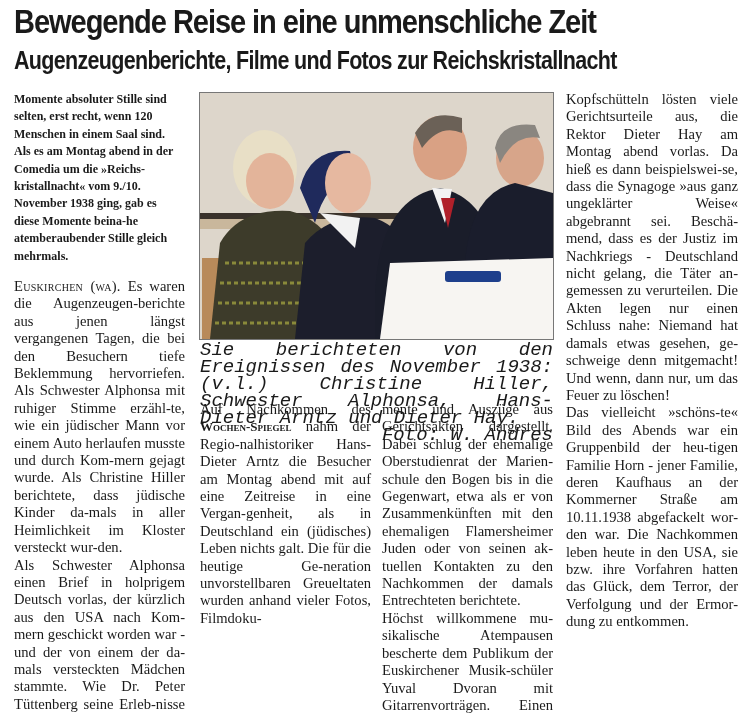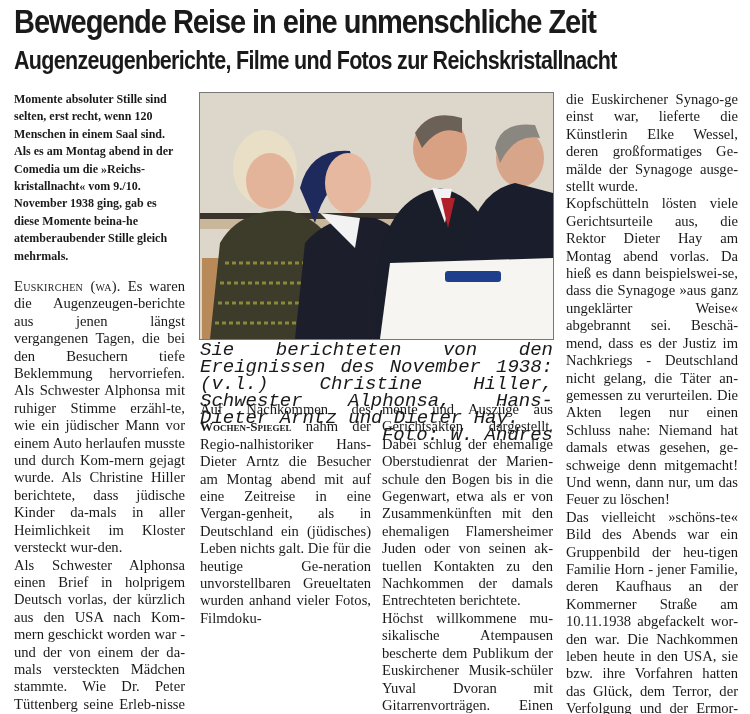--- a/index.html
+++ b/index.html
@@ -73,17 +73,16 @@
 <div class="col c2">
   <p><span>Auf Nachkommen des</span> <span class="sc">Wochen-Spiegel</span> <span>nahm der Regio-nalhistoriker Hans-Dieter Arntz die Besucher am Montag abend mit auf eine Zeitreise in eine Vergan-genheit, als in Deutschland ein (jüdisches) Leben nichts galt. Die für die heutige Ge-neration unvorstellbaren Greueltaten wurden anhand vieler Fotos, Filmdoku-</span></p>
 </div>
 
 <div class="col c3">
   <p>mente und Auszüge aus Gerichtsakten dargestellt. Dabei schlug der ehemalige Oberstudienrat der Marien-schule den Bogen bis in die Gegenwart, etwa als er von Zusammenkünften mit den ehemaligen Flamersheimer Juden oder von seinen ak-tuellen Kontakten zu den Nachkommen der damals Entrechteten berichtete.</p>
   <p>Höchst willkommene mu-sikalische Atempausen bescherte dem Publikum der Euskirchener Musik-schüler Yuval Dvoran mit Gitarrenvorträgen. Einen Eindruck davon, wie schön</p>
 </div>
 
 <div class="col c4">
-  <p>die Euskirchener Synago-ge einst war, lieferte die Künstlerin Elke Wessel, deren großformatiges Ge-mälde der Synagoge ausge-stellt wurde.</p>
   <p>Kopfschütteln lösten viele Gerichtsurteile aus, die Rektor Dieter Hay am Montag abend vorlas. Da hieß es dann beispielswei-se, dass die Synagoge »aus ganz ungeklärter Weise« abgebrannt sei. Beschä-mend, dass es der Justiz im Nachkriegs - Deutschland nicht gelang, die Täter an-gemessen zu verurteilen. Die Akten legen nur einen Schluss nahe: Niemand hat damals etwas gesehen, ge-schweige denn mitgemacht! Und wenn, dann nur, um das Feuer zu löschen!</p>
   <p>Das vielleicht »schöns-te« Bild des Abends war ein Gruppenbild der heu-tigen Familie Horn - jener Familie, deren Kaufhaus an der Kommerner Straße am 10.11.1938 abgefackelt wor-den war. Die Nachkommen leben heute in den USA, sie bzw. ihre Vorfahren hatten das Glück, dem Terror, der Verfolgung und der Ermor-dung zu entkommen.</p>
 
 </div>
 
 </body></html>

